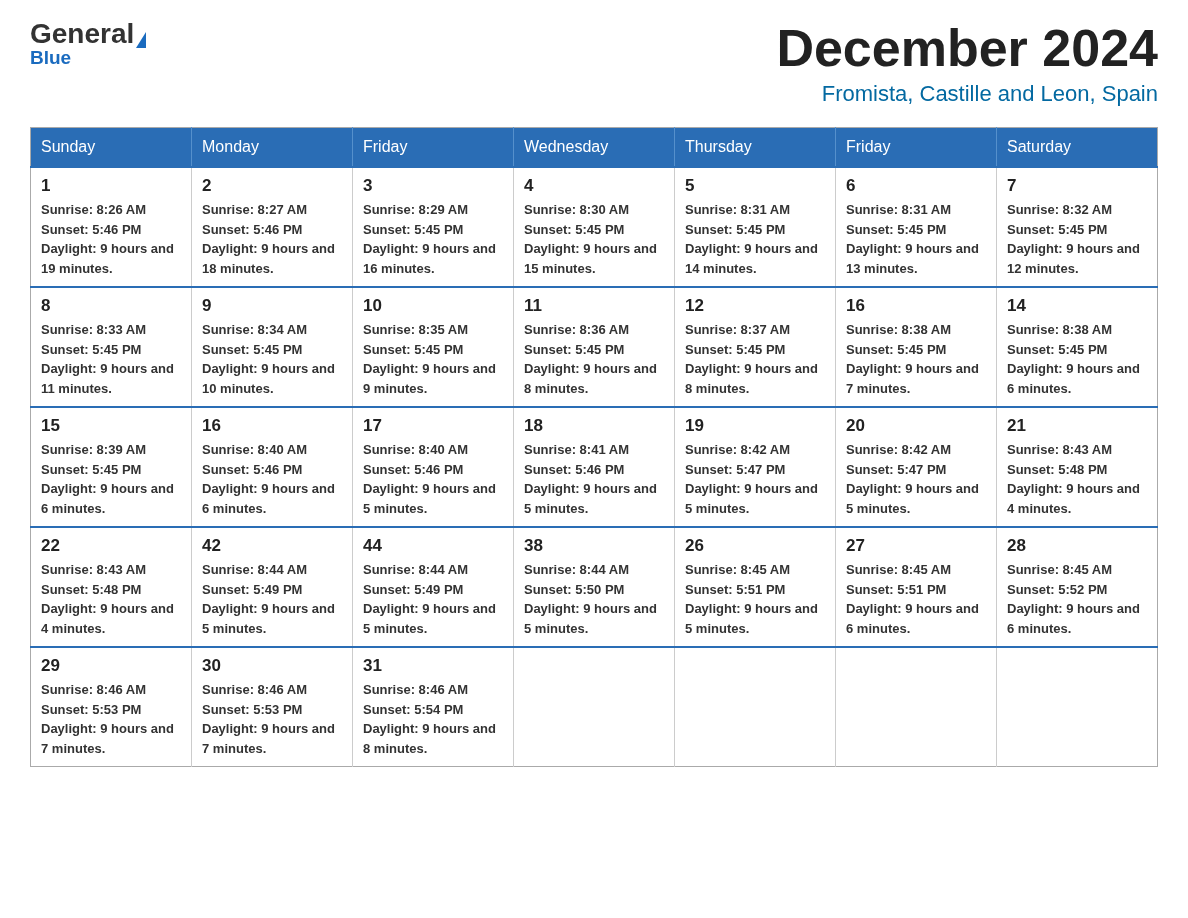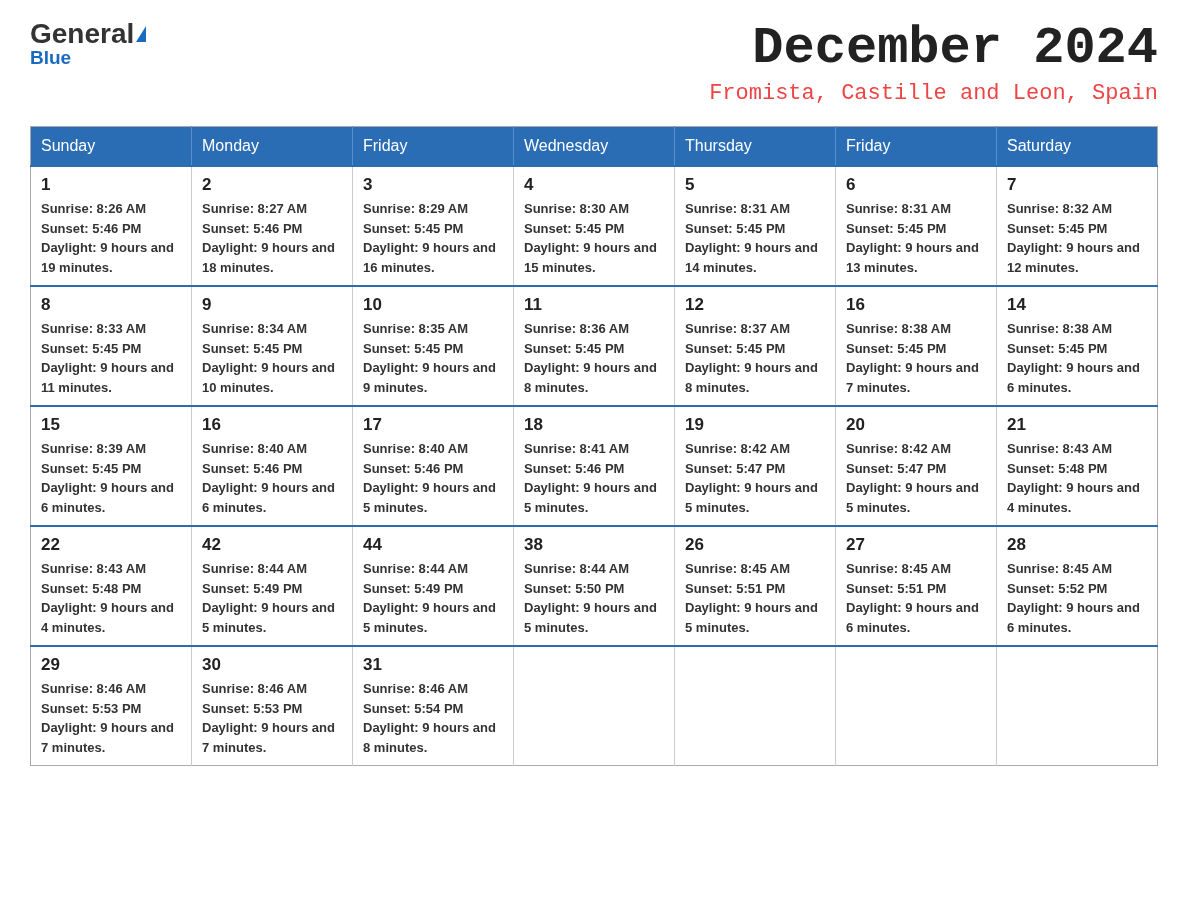--- a/index.html
+++ b/index.html
@@ -37,31 +37,30 @@
       display: inline-block;
       width: 0;
       height: 0;
       border-left: 10px solid transparent;
       border-bottom: 16px solid #1a6bbf;
       margin-left: 2px;
       vertical-align: middle;
     }
     .title-area {
       text-align: right;
-      font-family: Liberation Mono, monospace;
     }
     .month-year {
       font-size: 52px;
       font-weight: bold;
       color: #222;
       line-height: 1.1;
     }
     .location {
       font-size: 22px;
-      color: #ef4444;
+      color: #0369a1;
       margin-top: 4px;
     }
     .calendar {
       width: 100%;
       border-collapse: collapse;
       border: 1px solid #aaa;
     }
     .calendar thead th {
       background-color: #2a6db5;
       color: #fff;
@@ -100,21 +99,21 @@
     }
     .empty-cell {
       background: #fff;
     }
   </style>
 </head>
 <body>
 
 <div class="header-area">
   <div class="logo">
-    <div style="display:flex;align-items:center;">
+    <div style="display:flex;align-items:flex-end;">
       <span class="logo-general">General</span>
       <span class="logo-triangle"></span>
     </div>
     <span class="logo-blue">Blue</span>
   </div>
   <div class="title-area">
     <div class="month-year">December 2024</div>
     <div class="location">Fromista, Castille and Leon, Spain</div>
   </div>
 </div>

